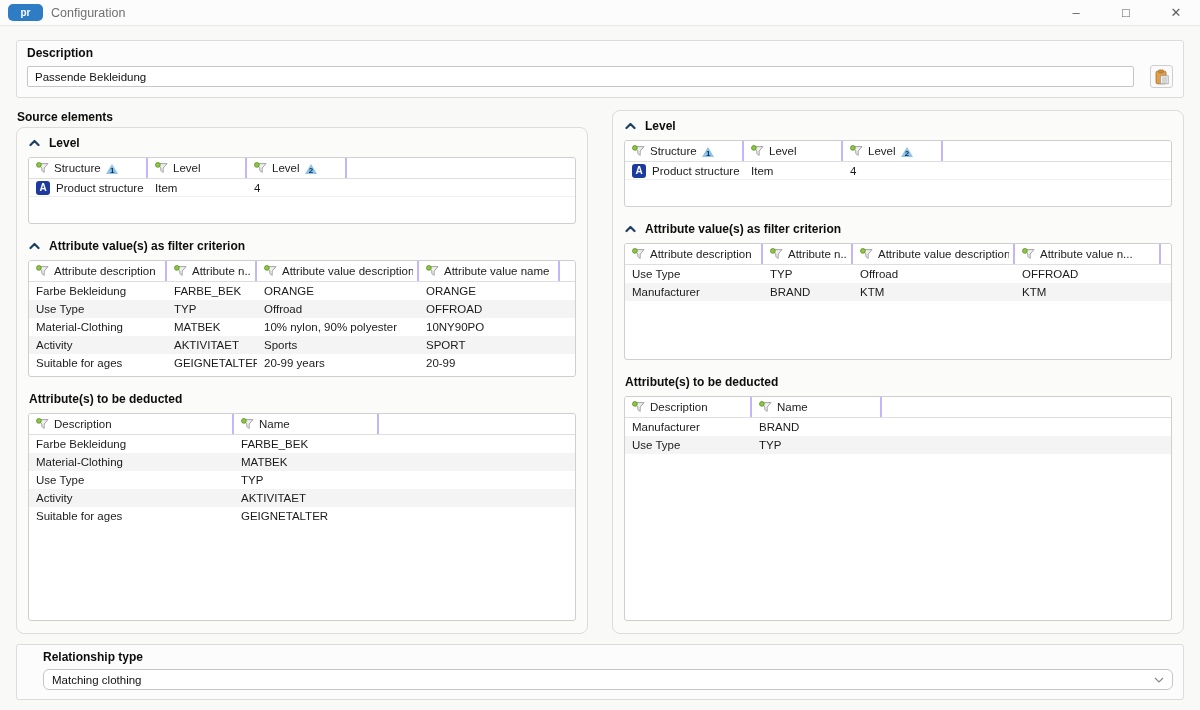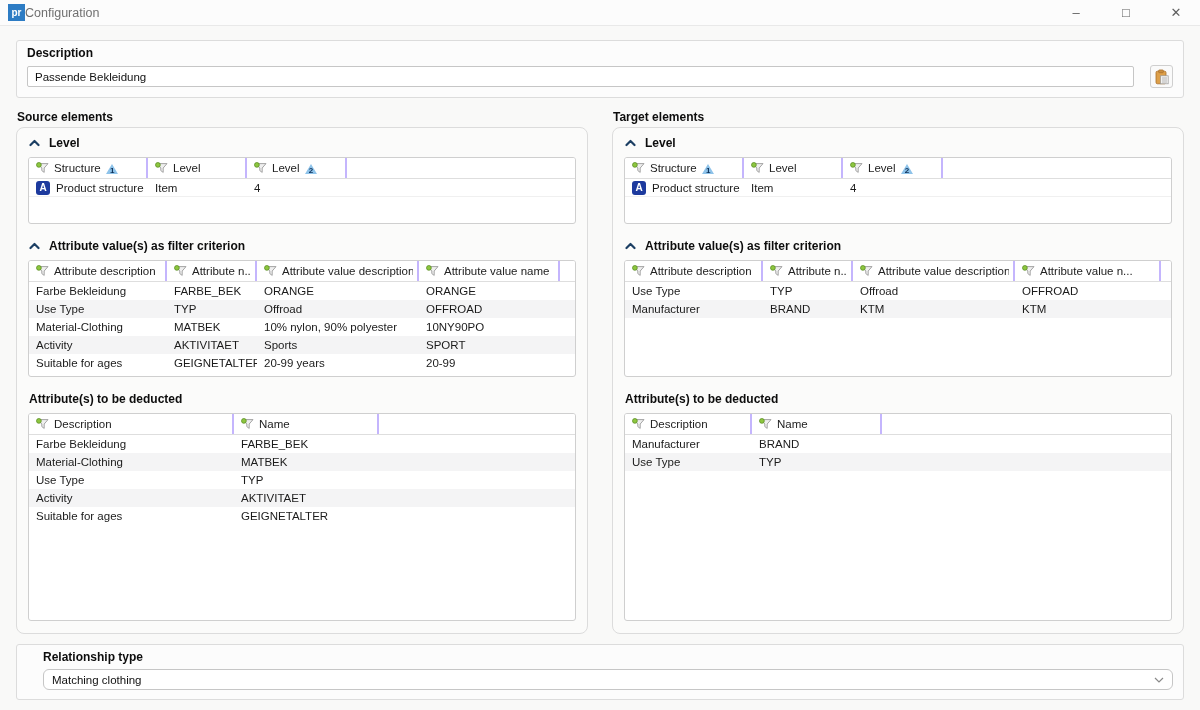--- a/index.html
+++ b/index.html
@@ -9,25 +9,25 @@
     background:#f9f9f8;
     color:#1b1b1b;
     overflow:hidden;
   }
   
   .titlebar {
     height:26px; background:#fcfcfc; border-bottom:1px solid #e9e9e9;
     display:flex; align-items:center; padding:0 8px;
   }
   .app-badge {
-    width:17px; height:17px; background:#2d7cc4; color:#fff; border-radius:0;
+    width:35px; height:17px; background:#2d7cc4; color:#fff; border-radius:5px;
     font-size:10px; font-weight:bold; display:flex; align-items:center; justify-content:center;
     flex:none;
   }
-  .win-title { margin-left:0; color:#707070; font-size:12.5px; }
+  .win-title { margin-left:8px; color:#707070; font-size:12.5px; }
   .win-controls { margin-left:auto; display:flex; gap:34px; color:#5f5f5f; padding-right:8px; }
   .win-btn { font-size:13px; line-height:1; cursor:default; width:16px; text-align:center; }
   
   .content { height:684px; padding:14px 16px 10px; display:flex; flex-direction:column; }
   .panel-box {
     border:1px solid #dcdcdc; border-radius:3px; background:#fcfcfc;
     padding:5px 10px 9px; flex:none;
   }
   .panel-label { font-size:12px; font-weight:bold; color:#0d0d0d; margin-bottom:5px; }
   .desc-row { display:flex; align-items:center; gap:16px; }
@@ -403,21 +403,20 @@
                   <span>GEIGNETALTER</span>
                 </div>
               </div>
             </div>
         </div>
 
       </div>
     </section>
 
     <section class="col col-target">
-      <h2 class="col-title">Target elements</h2>
       <div class="panel">
 
         <div class="sec-head">
           <span class="caret">
             <svg width="11" height="8">
                 <use href="#ic-caret-up"></use>
               </svg>
             </span>
           <span class="sec-title">Level</span>
         </div>

